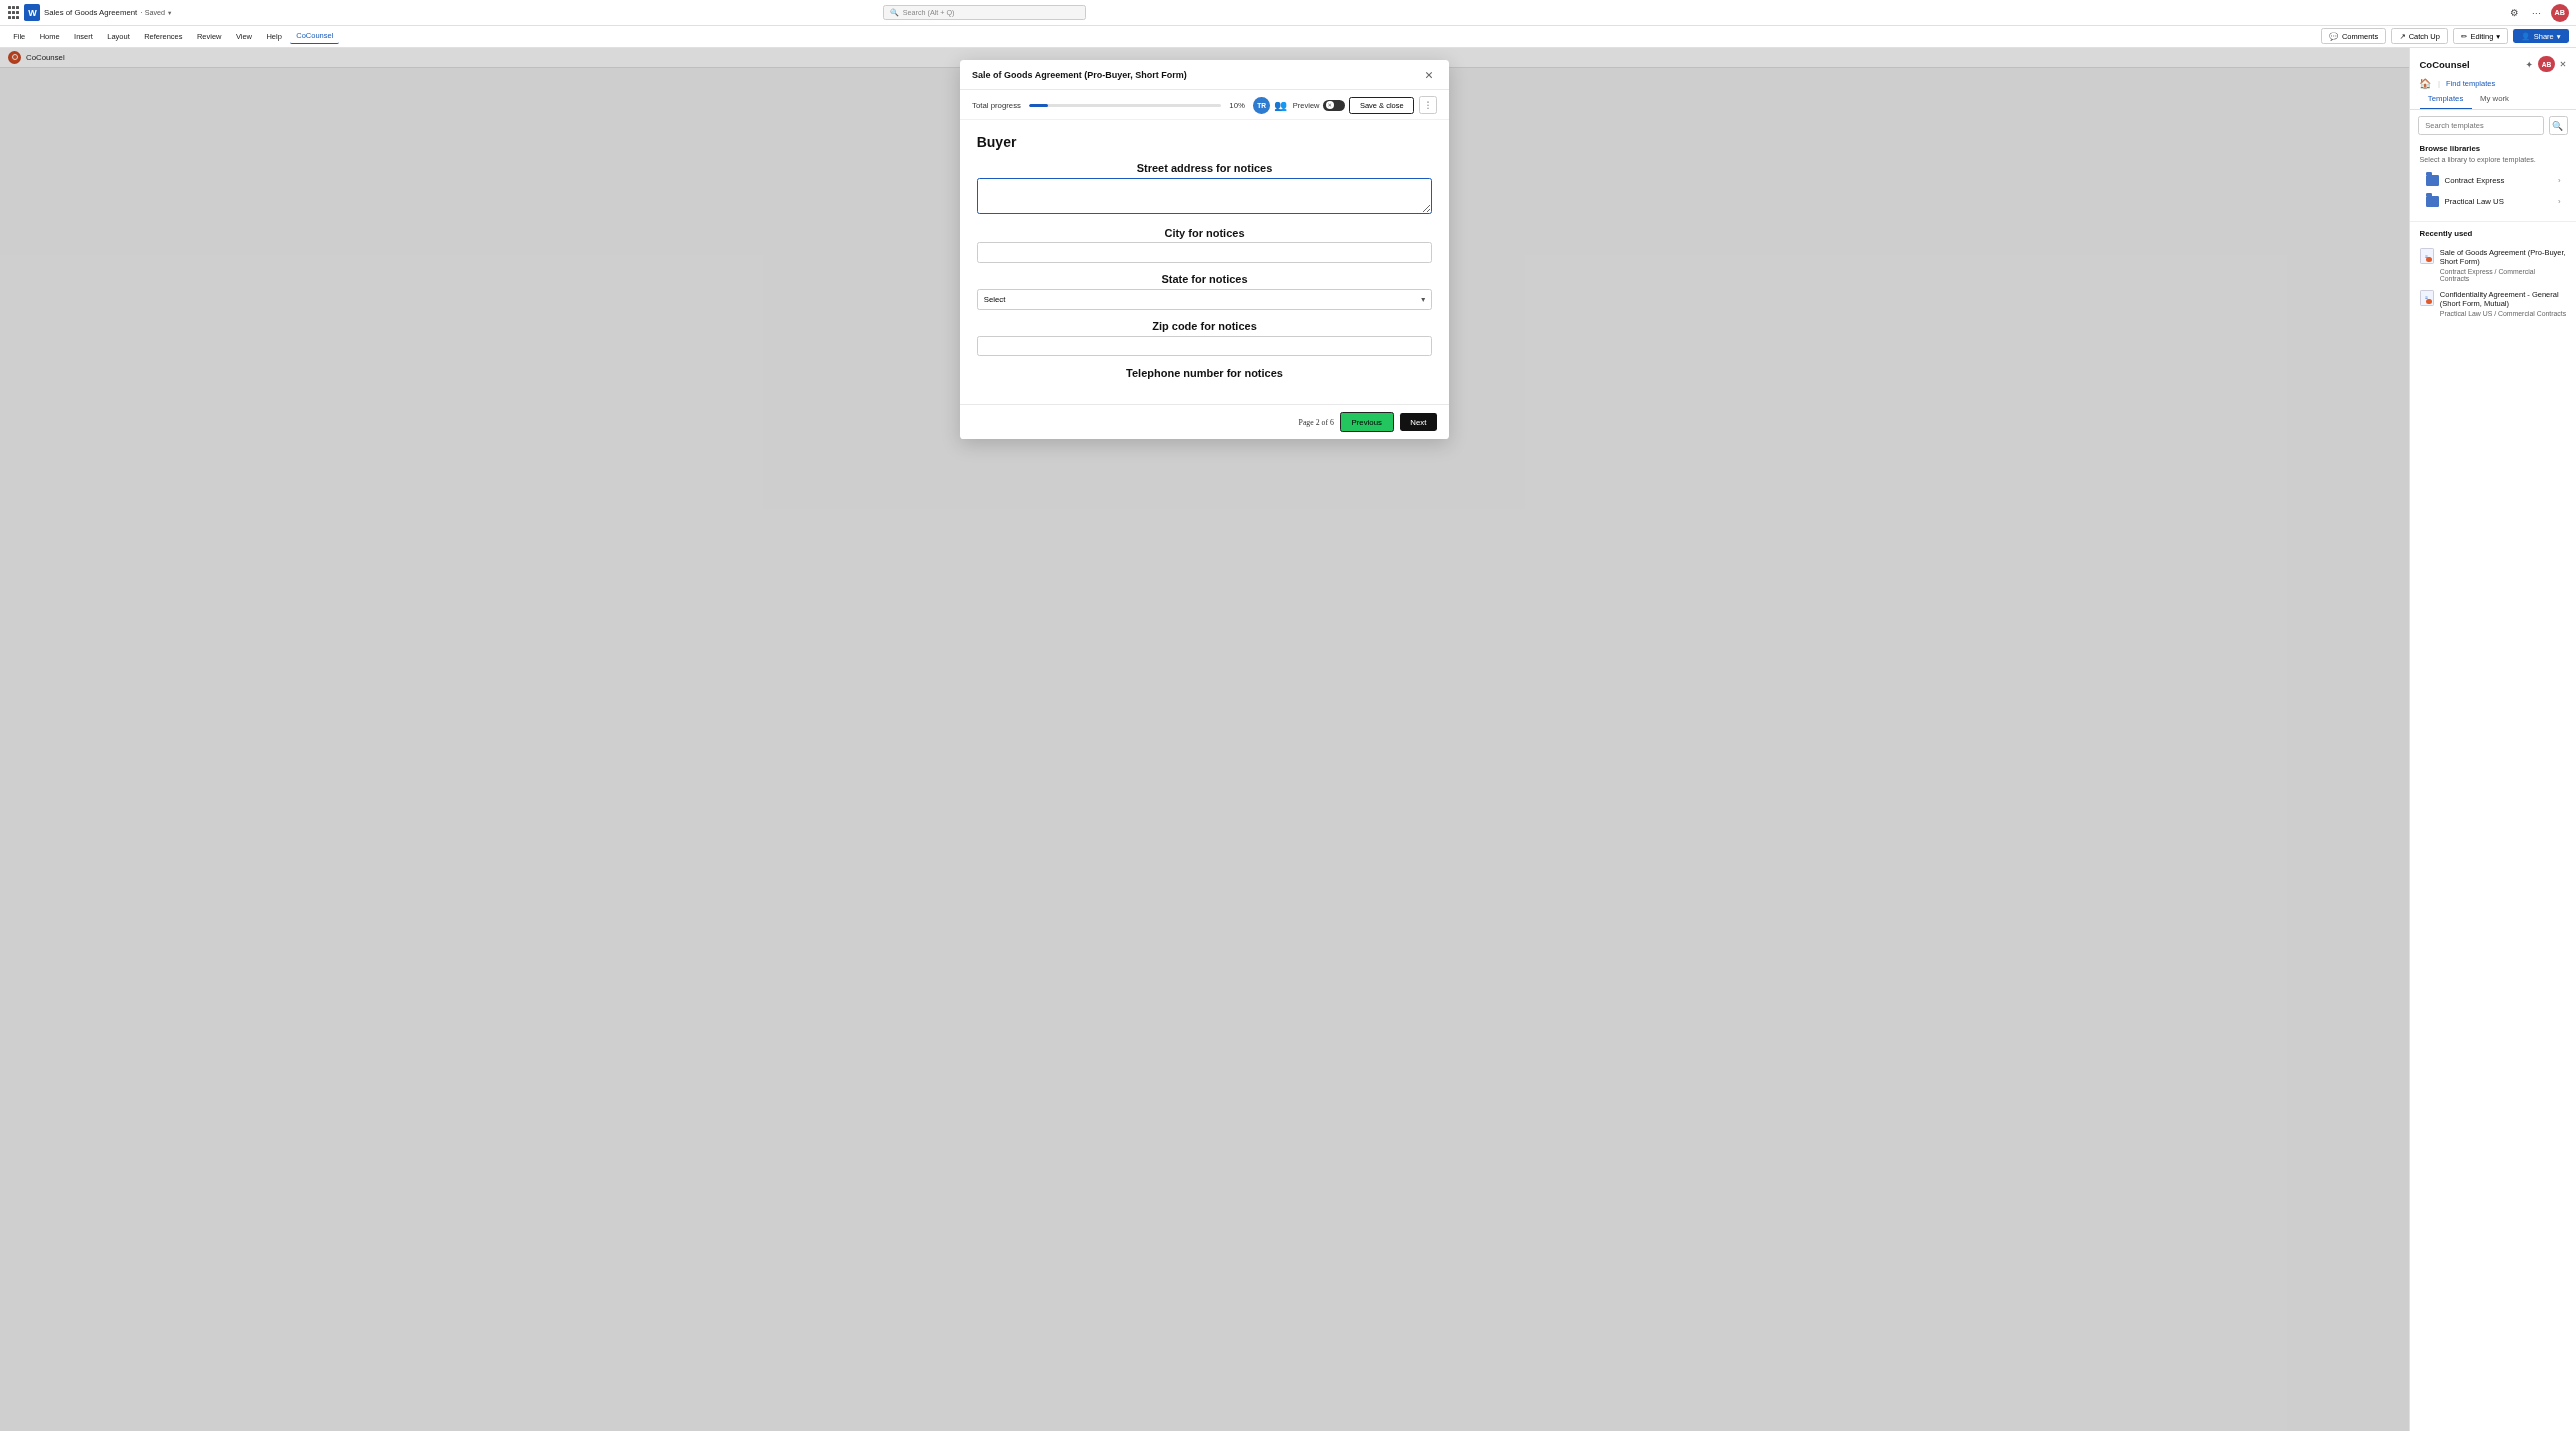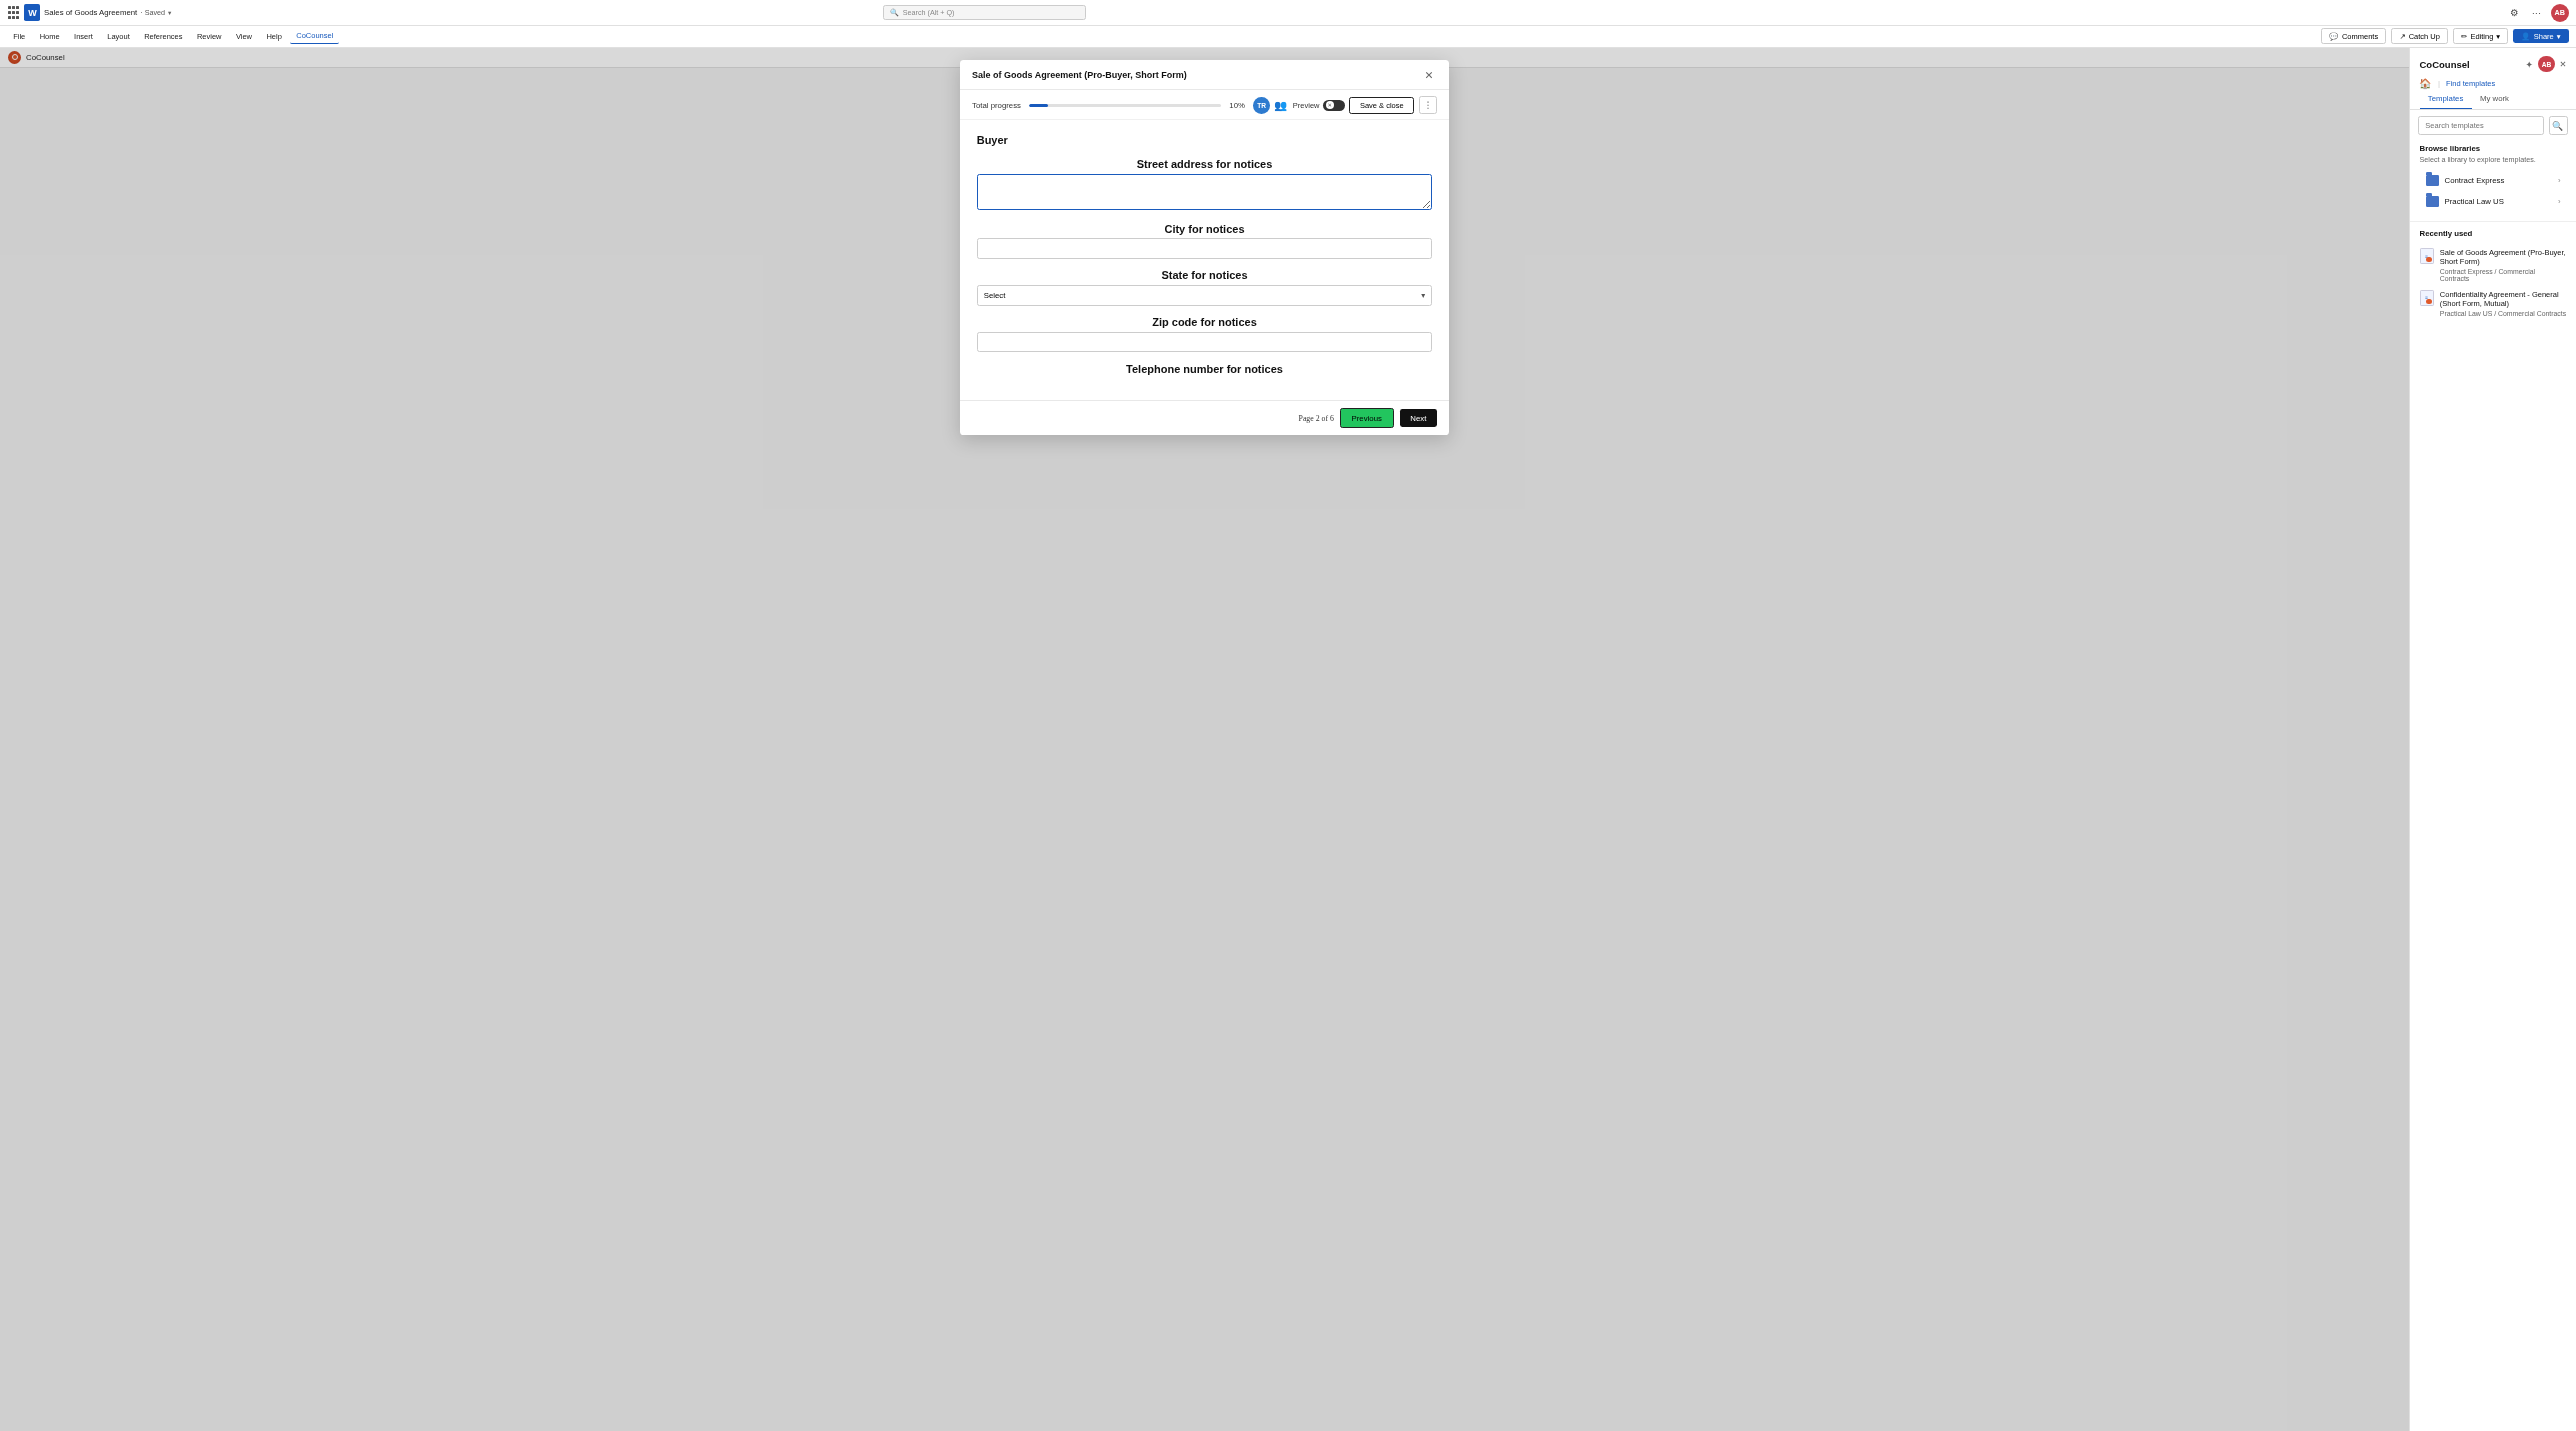--- a/index.html
+++ b/index.html
@@ -297,21 +297,21 @@
       border: 0.9px solid #185abd;
     }
 
     
     .form-panel {
       flex: 1;
       padding: 14.3px 16.7px;
       overflow-y: auto;
     }
     .form-section-title {
-      font-size: 11px; font-weight: 700; color: #111; margin-bottom: 12px;
+      font-size: 14px; font-weight: 700; color: #111; margin-bottom: 12px;
     }
     .form-field {
       margin-bottom: 10.7px;
     }
     .form-label {
       font-size: 11px; font-weight: 600; color: #111; margin-bottom: 3.6px; display: block; text-align: center;
     }
     .form-input {
       width: 100%;
       border: 0.9px solid #ccc;

